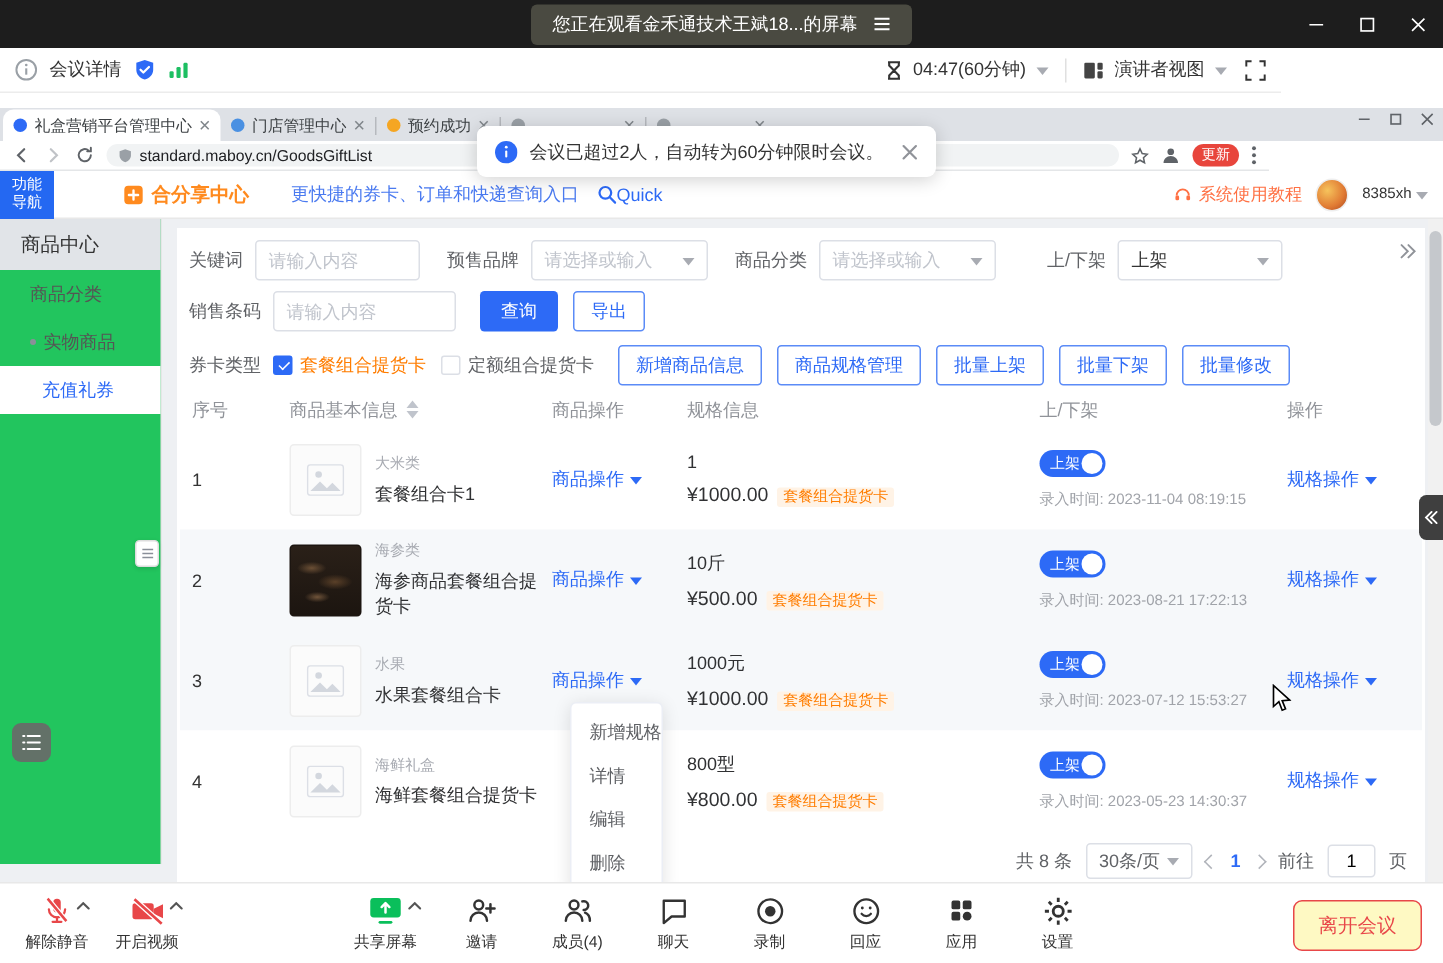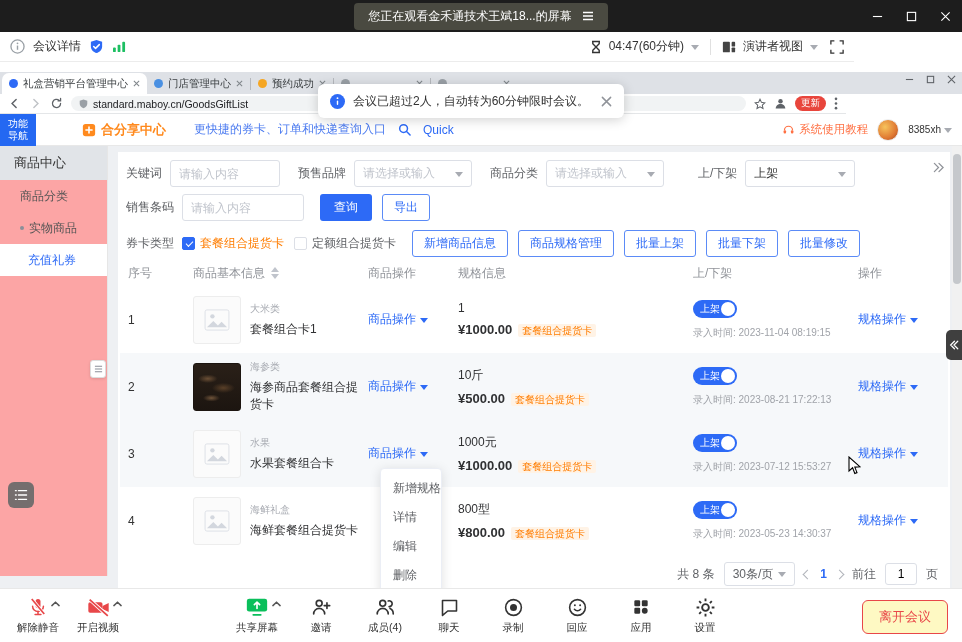--- a/index.html
+++ b/index.html
@@ -35,29 +35,29 @@
   .urlbox { flex:1; height:15px; background:#f1f3f4; border-radius:8px; display:flex; align-items:center; gap:5px; padding:0 8px; font-size:10.5px; color:#202124; }
   .update-badge { background:#e8453c; color:#fff; font-size:9.5px; padding:1px 6px; border-radius:8px; }
 
   
   .appheader { position:absolute; left:0; top:52px; width:962px; height:32px; background:#fff; border-bottom:1px solid #e8e8e8; display:flex; align-items:center; padding-right:10px; }
   .navbox { width:36px; height:32px; background:#2468f2; color:#fff; font-size:10px; line-height:1.15; display:flex; flex-direction:column; align-items:center; justify-content:center; flex:none; }
   .brand { display:flex; align-items:center; gap:6px; margin-left:10px; }
   .brand-name { font-size:14px; font-weight:bold; color:#2d55d0; }
   .share-center { display:flex; align-items:center; gap:5px; margin-left:46px; font-size:13px; font-weight:bold; color:#ff8a1e; }
   .promo { margin-left:28px; font-size:12px; color:#4a7af0; }
-  .quick { margin-left:12px; display:flex; align-items:center; gap:12px; color:#2d6af6; font-size:12px; }
+  .quick { margin-left:12px; display:flex; align-items:center; gap:0; color:#2d6af6; font-size:12px; }
   .hdr-right { margin-left:auto; display:flex; align-items:center; gap:9px; }
   .tutorial { display:flex; align-items:center; gap:4px; color:#ff7043; font-size:11.5px; }
   .avatar { width:22px; height:22px; border-radius:50%; background:radial-gradient(circle at 35% 35%, #f6c35c, #e07a33 60%, #a8441f); border:1px solid #eee; }
   .username { font-size:10px; color:#333; display:flex; align-items:center; gap:3px; }
 
   
   .workspace { position:absolute; left:0; top:84px; width:962px; bottom:0; background:#eef0f3; }
-  .sidebar { position:absolute; left:0; top:0; bottom:12px; width:108px; background:#fca5a5; border-right:1px solid #e6e6e6; }
+  .sidebar { position:absolute; left:0; top:0; bottom:12px; width:108px; background:#22c55e; border-right:1px solid #e6e6e6; }
   .sb-section { height:34px; line-height:34px; padding-left:14px; background:#e1e4e8; font-size:13px; color:#333; cursor:pointer; }
   .sb-item { height:32px; line-height:32px; padding-left:20px; font-size:12px; color:#555; cursor:pointer; display:flex; align-items:center; gap:5px; }
   .sb-item .dot { width:4px; height:4px; border-radius:50%; background:#8a8f99; flex:none; }
   .sb-item.active { color:#2d6af6; background:#fff; padding-left:28px; }
 
   .main { position:absolute; left:108px; top:0; right:0; bottom:0; }
   .card { position:absolute; left:10px; top:6px; right:12px; bottom:0; background:#fff; }
 
   
   .frow { position:absolute; left:8px; display:flex; align-items:center; }
@@ -96,21 +96,21 @@
   .pimg { width:48px; height:48px; border:1px solid #ededed; border-radius:3px; background:#fbfbfb; display:flex; align-items:center; justify-content:center; flex:none; }
   .pimg.photo { background:
       radial-gradient(14px 6px at 30% 32%, #6b4f35, transparent 70%),
       radial-gradient(16px 7px at 64% 52%, #5a4028, transparent 72%),
       radial-gradient(12px 5px at 38% 74%, #70543a, transparent 70%),
       linear-gradient(#2a2018,#1c1510); border-color:#1c1510; }
   .pcat { font-size:10px; color:#a8abb2; margin-bottom:5px; }
   .pname { font-size:12px; color:#303133; }
   .bluelink { font-size:12px; color:#2d6af6; display:inline-flex; align-items:center; gap:4px; cursor:pointer; }
   .sline { font-size:12px; color:#303133; margin-bottom:7px; }
-  .price { font-size:13px; font-weight:bold; color:#303133; margin-right:6px; }
+  .price { font-size:13px; font-weight:normal; color:#303133; margin-right:6px; }
   .tag { font-size:10px; color:#ff7d00; background:#fff3e6; padding:1px 4px; border-radius:2px; }
   .switch { width:44px; height:18px; background:#2d6af6; border-radius:9px; position:relative; display:flex; align-items:center; cursor:pointer; }
   .sw-label { color:#fff; font-size:10px; margin-left:7px; }
   .knob { position:absolute; right:2px; top:2px; width:14px; height:14px; border-radius:50%; background:#fff; }
   .rtime { font-size:10px; color:#a0a3a9; margin-top:8px; white-space:nowrap; }
 
   
   .ctx-menu { position:absolute; left:380px; top:468px; width:62px; background:#fff; border:1px solid #ebeef5; border-radius:4px; box-shadow:0 2px 12px rgba(0,0,0,.12); padding:5px 0; z-index:40; }
   .ctx-item { padding:6px 12px; font-size:12px; color:#606266; cursor:pointer; white-space:nowrap; }
 

